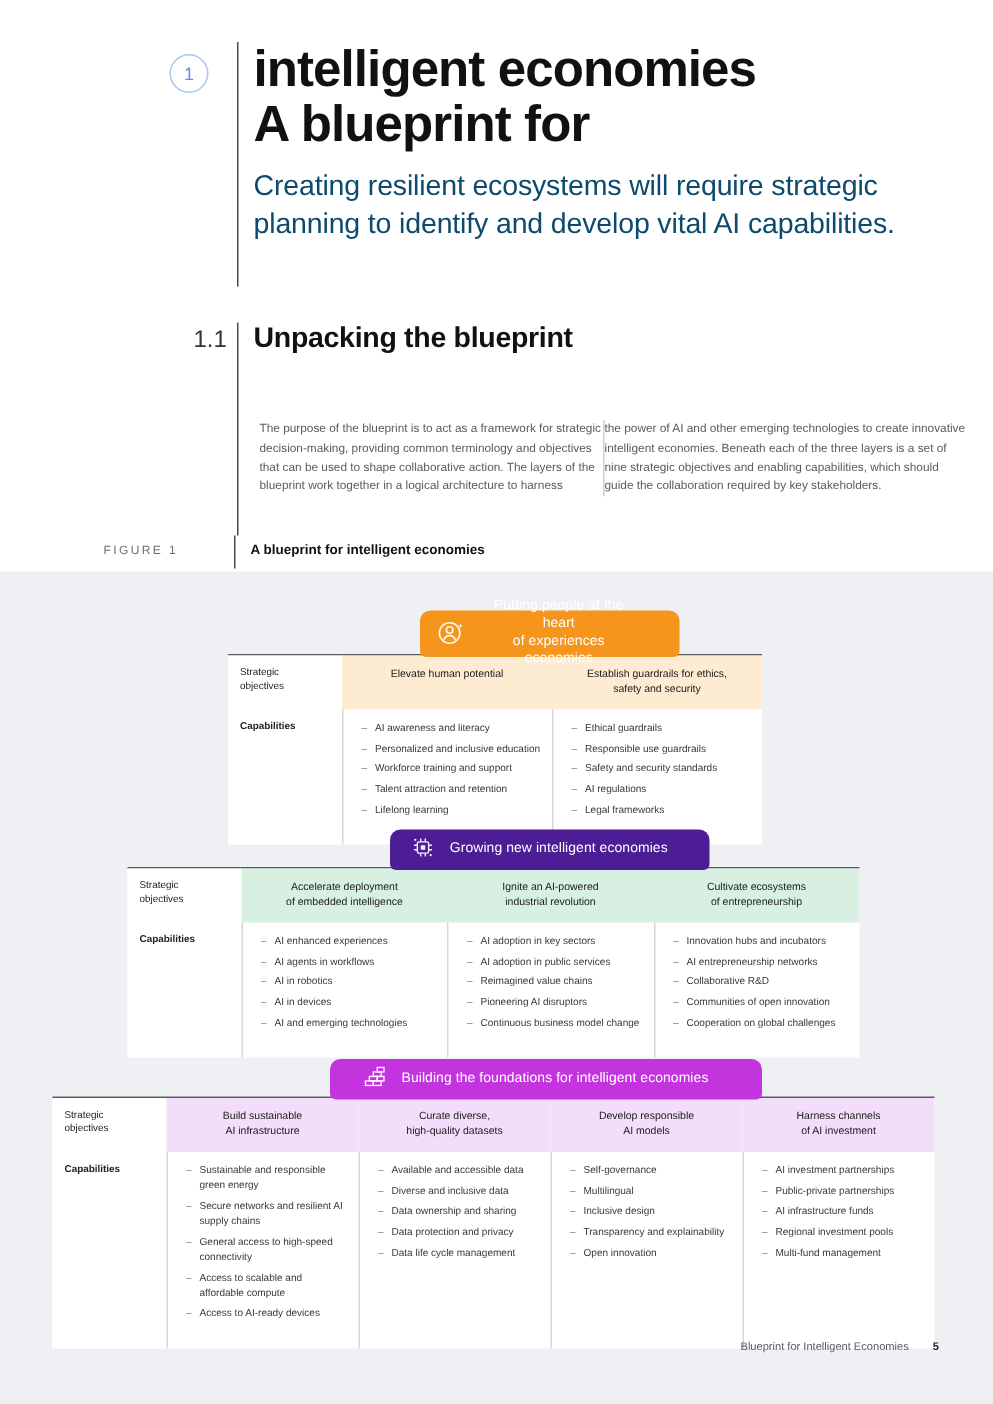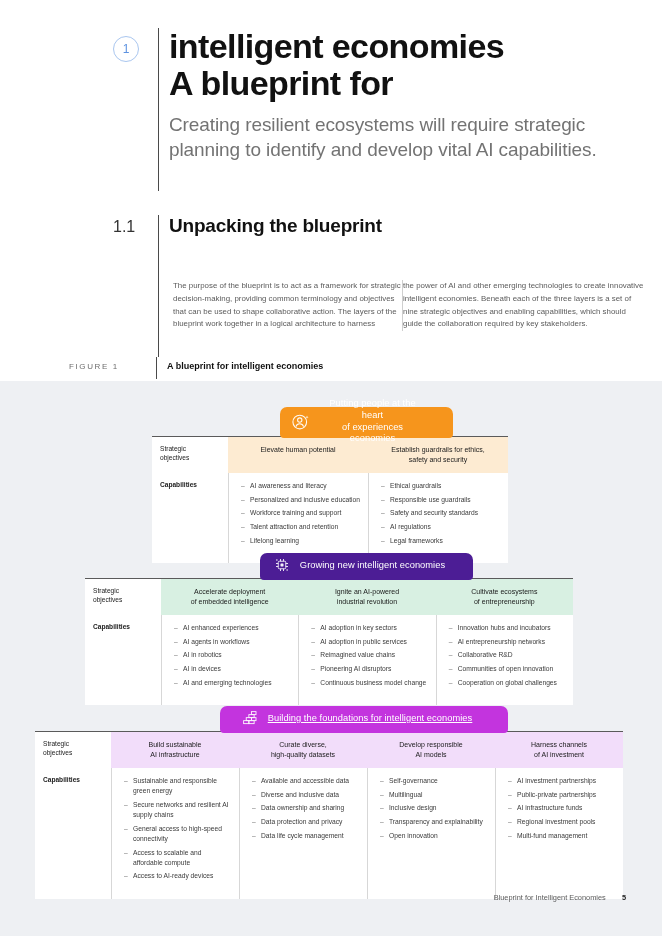--- a/index.html
+++ b/index.html
@@ -24,26 +24,26 @@
   }
   .rule { position: absolute; left: 45px; top: 0; width: 1px; background: #4a4a4a; }
   .chap-rule { height: 163px; }
   .chap-text { position: absolute; left: 43px; top: 0; width: 470px; padding-left: 13px; }
   .chap-title {
     font-size: 34px; line-height: 1.1; font-weight: 700; color: #111;
     letter-spacing: -0.6px;
   }
   .chap-sub {
     margin-top: 9px;
-    font-size: 19px; line-height: 1.32; color: #737373; font-weight: 400;
+    font-size: 19px; line-height: 1.32; color: #0c4a6e; font-weight: 400;
     letter-spacing: -0.1px;
   }
 
   .sec-row { position: absolute; left: 113px; top: 215px; width: 530px; }
-  .sec-num { position: absolute; left: 0; top: 3px; font-size: 16px; color: #333; }
+  .sec-num { position: absolute; left: 16px; top: 3px; font-size: 16px; color: #333; }
   .sec-rule { height: 142px; }
   .sec-body { position: absolute; left: 43px; top: 0; padding-left: 13px; width: 490px; }
   .sec-title { font-size: 19px; font-weight: 700; color: #111; letter-spacing: -0.2px; }
   .sec-cols { display: flex; margin-top: 43px; gap: 0; justify-content: flex-end; }
   .sec-col { width: 229px; font-size: 7.9px; line-height: 1.62; color: #5b5b5b; }
   .sec-col.right { border-left: 1px solid #cfcfcf; width: 244px; }
 
   .fig-row { position: absolute; left: 69px; top: 360px; width: 560px; }
   .fig-label {
     position: absolute; left: 0; top: 2px;
@@ -91,21 +91,21 @@
   }
   .cap .c-list li:before {
     content: "\2013"; position: absolute; left: 0; top: 0; color: #777;
   }
 
   
   .l-orange .pill { background: #F6951C; }
   .l-orange .hdr .c-obj { background: #FDEBD2; }
   .l-green .pill  { background: #4c1d95; }
   .l-green .hdr .c-obj { background: #D8F0E2; }
-  .l-purple .pill { background: #C334DE; text-decoration: underline; }
+  .l-purple .pill { background: #C334DE; }
   .l-purple .hdr .c-obj { background: #F2DDFA; }
 
   .footer {
     position: absolute; left: 0; top: 893px; width: 662px;
     text-align: right; padding-right: 36px;
     font-size: 7.4px; color: #5a5a5a;
   }
   .footer .pg { font-weight: 700; color: #222; margin-left: 14px; }
 </style>
 </head>

